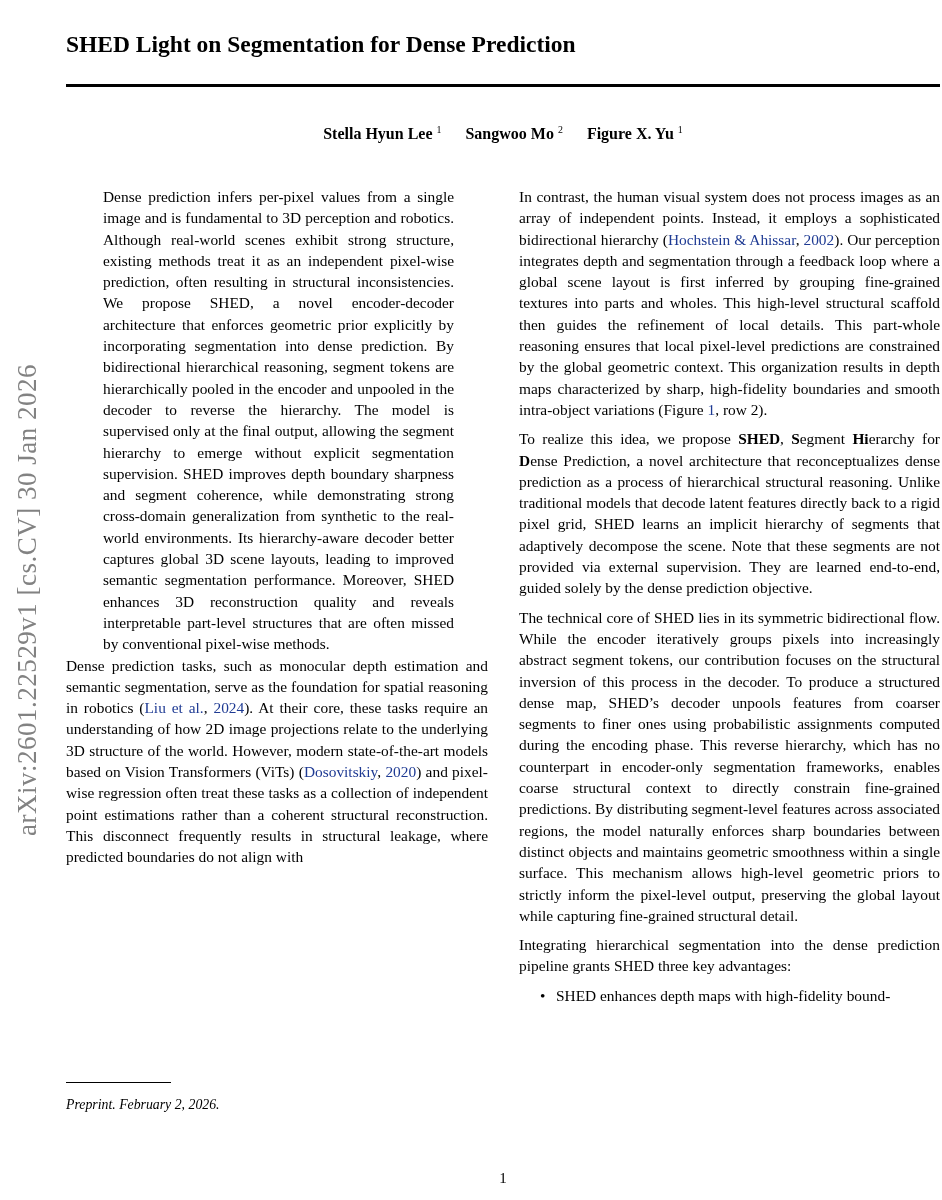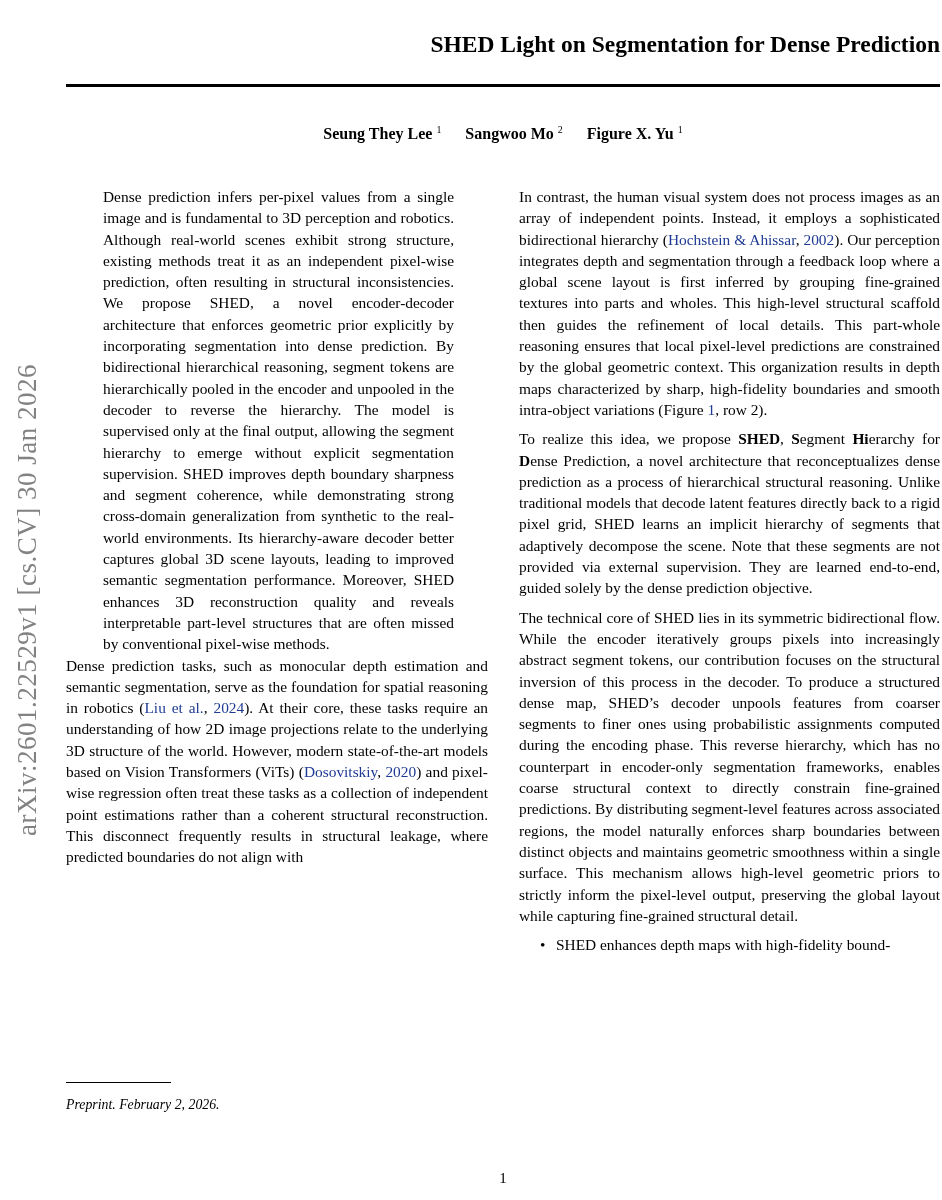--- a/index.html
+++ b/index.html
@@ -13,21 +13,21 @@
   }
   
   .arxiv-watermark{
     position:absolute;left:4px;top:250px;height:700px;width:46px;
     display:flex;align-items:center;justify-content:center;
     writing-mode:vertical-rl;transform:rotate(180deg);
     font-size:27px;color:#828282;white-space:nowrap;letter-spacing:0.5px;
   }
   .paper-title{
     position:absolute;left:66px;width:874px;top:31px;
-    text-align:right;font-size:23.5px;font-weight:bold;
+    text-align:left;font-size:23.5px;font-weight:bold;
   }
   .title-rule{
     position:absolute;left:66px;width:874px;top:84px;height:2.5px;background:#000;
   }
   .authors-line{
     position:absolute;left:66px;width:874px;top:125px;
     text-align:center;font-size:16px;font-weight:bold;
   }
   .author{margin:0 10px;}
   .authors-line sup{font-weight:normal;}
@@ -74,38 +74,39 @@
   }
 </style>
 </head>
 <body>
 
 <div class="arxiv-watermark">arXiv:2601.22529v1  [cs.CV]  30 Jan 2026</div>
 
 <div class="paper-title">SHED Light on Segmentation for Dense Prediction</div>
 <div class="title-rule"></div>
 <div class="authors-line">
-  <span class="author"><span class="run-plain">Seung They Lee </span><sup>1</sup></span>
+  <span class="author"><span class="run-plain">Stella Hyun Lee </span><sup>1</sup></span>
   <span class="author"><span class="run-plain">Sangwoo Mo </span><sup>2</sup></span>
   <span class="author"><span class="run-plain">Figure X. Yu </span><sup>1</sup></span>
 </div>
 
 <div class="col-left">
   <div class="abstract-body body-text"><span class="run-plain">Dense prediction infers per-pixel values from a single image and is fundamental to 3D perception and robotics. Although real-world scenes exhibit strong structure, existing methods treat it as an independent pixel-wise prediction, often resulting in structural inconsistencies. We propose SHED, a novel encoder-decoder architecture that enforces geometric prior explicitly by incorporating segmentation into dense prediction. By bidirectional hierarchical reasoning, segment tokens are hierarchically pooled in the encoder and unpooled in the decoder to reverse the hierarchy. The model is supervised only at the final output, allowing the segment hierarchy to emerge without explicit segmentation supervision. SHED improves depth boundary sharpness and segment coherence, while demonstrating strong cross-domain generalization from synthetic to the real-world environments. Its hierarchy-aware decoder better captures global 3D scene layouts, leading to improved semantic segmentation performance. Moreover, SHED enhances 3D reconstruction quality and reveals interpretable part-level structures that are often missed by conventional pixel-wise methods.</span></div>
   <p class="body-text" style="margin:0"><span class="run-plain">Dense prediction tasks, such as monocular depth estimation and semantic segmentation, serve as the foundation for spatial reasoning in robotics (</span><span class="run-cite">Liu et al.</span><span class="run-plain">, </span><span class="run-cite">2024</span><span class="run-plain">). At their core, these tasks require an understanding of how 2D image projections relate to the underlying 3D structure of the world. However, modern state-of-the-art models based on Vision Transformers (ViTs) (</span><span class="run-cite">Dosovitskiy</span><span class="run-plain">, </span><span class="run-cite">2020</span><span class="run-plain">) and pixel-wise regression often treat these tasks as a collection of independent point estimations rather than a coherent structural reconstruction. This disconnect frequently results in structural leakage, where predicted boundaries do not align with</span></p>
 </div>
 
 <div class="footnote-block">
   <div class="footnote-rule"></div>
   <div class="preprint-note">Preprint. February 2, 2026.</div>
 </div>
 
 <div class="col-right">
   <p class="body-text"><span class="run-plain">In contrast, the human visual system does not process images as an array of independent points. Instead, it employs a sophisticated bidirectional hierarchy (</span><span class="run-cite">Hochstein &amp; Ahissar</span><span class="run-plain">, </span><span class="run-cite">2002</span><span class="run-plain">). Our perception integrates depth and segmentation through a feedback loop where a global scene layout is first inferred by grouping fine-grained textures into parts and wholes. This high-level structural scaffold then guides the refinement of local details. This part-whole reasoning ensures that local pixel-level predictions are constrained by the global geometric context. This organization results in depth maps characterized by sharp, high-fidelity boundaries and smooth intra-object variations (Figure </span><span class="run-cite">1</span><span class="run-plain">, row 2).</span></p>
   <p class="body-text"><span class="run-plain">To realize this idea, we propose </span><span class="run-bold">SHED</span><span class="run-plain">, </span><span class="run-bold">S</span><span class="run-plain">egment </span><span class="run-bold">Hi</span><span class="run-plain">erarchy for </span><span class="run-bold">D</span><span class="run-plain">ense Prediction, a novel architecture that reconceptualizes dense prediction as a process of hierarchical structural reasoning. Unlike traditional models that decode latent features directly back to a rigid pixel grid, SHED learns an implicit hierarchy of segments that adaptively decompose the scene. Note that these segments are not provided via external supervision. They are learned end-to-end, guided solely by the dense prediction objective.</span></p>
   <p class="body-text"><span class="run-plain">The technical core of SHED lies in its symmetric bidirectional flow. While the encoder iteratively groups pixels into increasingly abstract segment tokens, our contribution focuses on the structural inversion of this process in the decoder. To produce a structured dense map, SHED’s decoder unpools features from coarser segments to finer ones using probabilistic assignments computed during the encoding phase. This reverse hierarchy, which has no counterpart in encoder-only segmentation frameworks, enables coarse structural context to directly constrain fine-grained predictions. By distributing segment-level features across associated regions, the model naturally enforces sharp boundaries between distinct objects and maintains geometric smoothness within a single surface. This mechanism allows high-level geometric priors to strictly inform the pixel-level output, preserving the global layout while capturing fine-grained structural detail.</span></p>
+  <p class="body-text"><span class="run-plain">Integrating hierarchical segmentation into the dense prediction pipeline grants SHED three key advantages:</span></p>
   <div class="bullet-row">
     <span class="bullet-glyph">•</span>
     <span class="bullet-text"><span class="run-plain">SHED enhances depth maps with high-fidelity bound-</span></span>
   </div>
 </div>
 
 <div class="page-number">1</div>
 
 </body></html>

